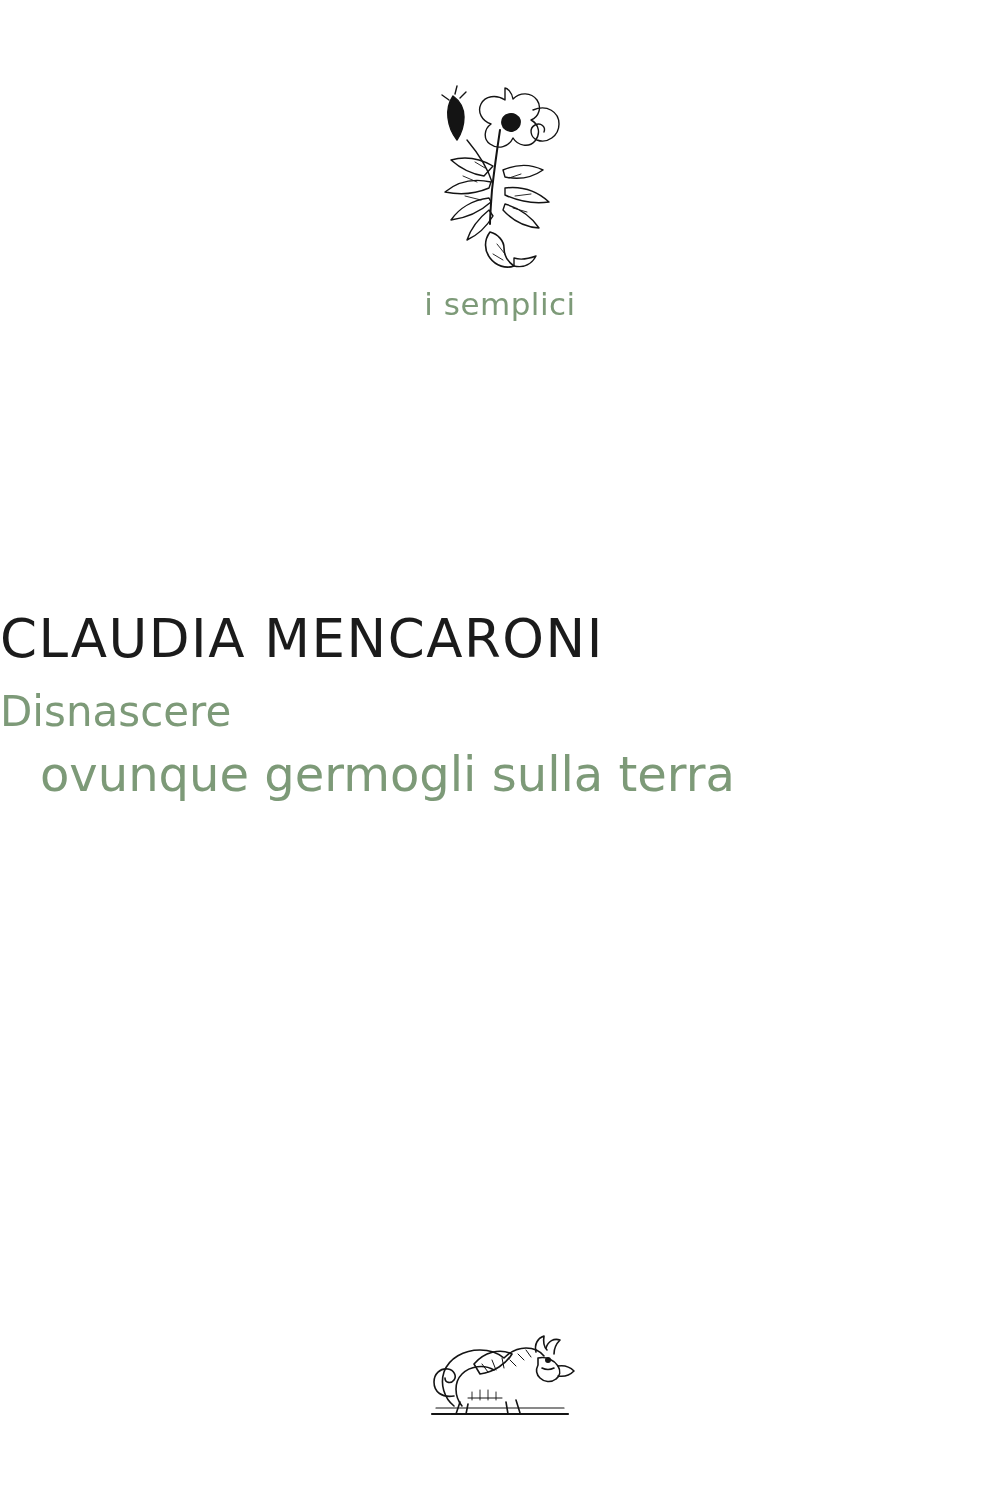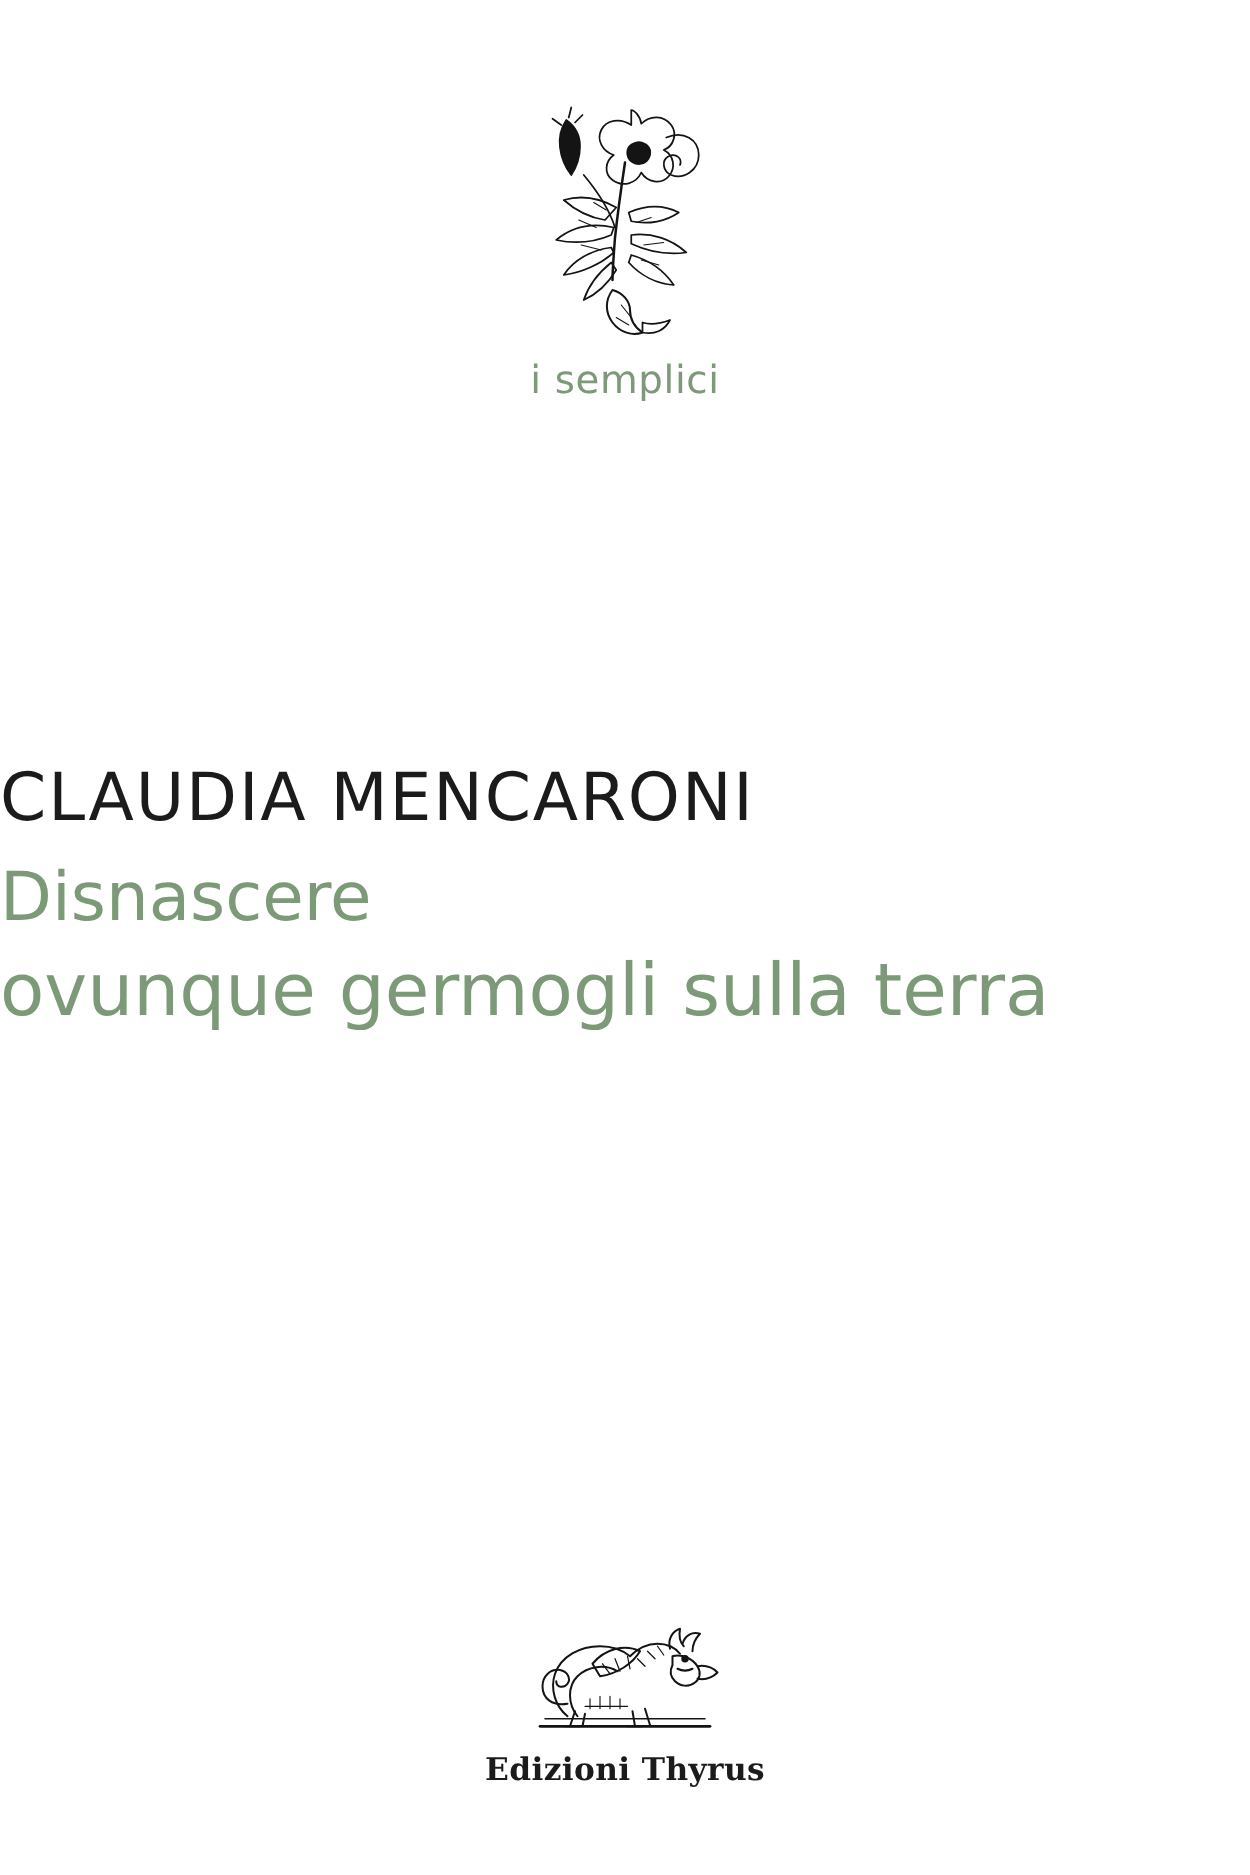--- a/index.html
+++ b/index.html
@@ -57,33 +57,34 @@
     font-size: 53px;
     letter-spacing: 1.5px;
     color: #1b1b1b;
     font-family: "DejaVu Sans", sans-serif;
     font-weight: 400;
     line-height: 1.1;
     margin: 0;
   }
   .book-title {
     margin: 22px 0 0 0;
-    font-size: 54px;
+    font-size: 42px;
     color: #7d9a78;
     font-family: "DejaVu Sans", sans-serif;
     font-weight: 400;
     line-height: 1.05;
   }
   .subtitle {
     margin: 14px 0 0 0;
-    font-size: 58px;
+    font-size: 48px;
     color: #7d9a78;
     font-family: "DejaVu Sans", sans-serif;
     font-weight: 400;
     line-height: 1.1;
+    padding-left: 40px;
   }
 
   
   .publisher {
     position: absolute;
     bottom: 70px;
     left: 0;
     right: 0;
     display: flex;
     flex-direction: column;
@@ -177,16 +178,15 @@
           <path d="M50 92 l-4 12 M58 94 l-2 10 M96 92 l2 12 M106 90 l4 13"></path>
           <path d="M42 104 h12 M92 104 h12"></path>
 
           <path d="M44 86 c-12 2 -20 -4 -20 -14 c0 -8 6 -14 14 -13 c6 1 9 7 6 11 c-3 4 -9 3 -9 -2"></path>
 
           <path d="M58 88 h34" stroke-width="1"></path>
           <path d="M62 82 l0 8 M70 80 l0 10 M78 80 l0 10 M86 82 l0 8" stroke-width="0.9"></path>
         </g>
       </svg>
     </span>
-    <div class="publisher-name">Edizioni Thyrus</div>
   </div>
 
 </div>
 
 </body></html>

